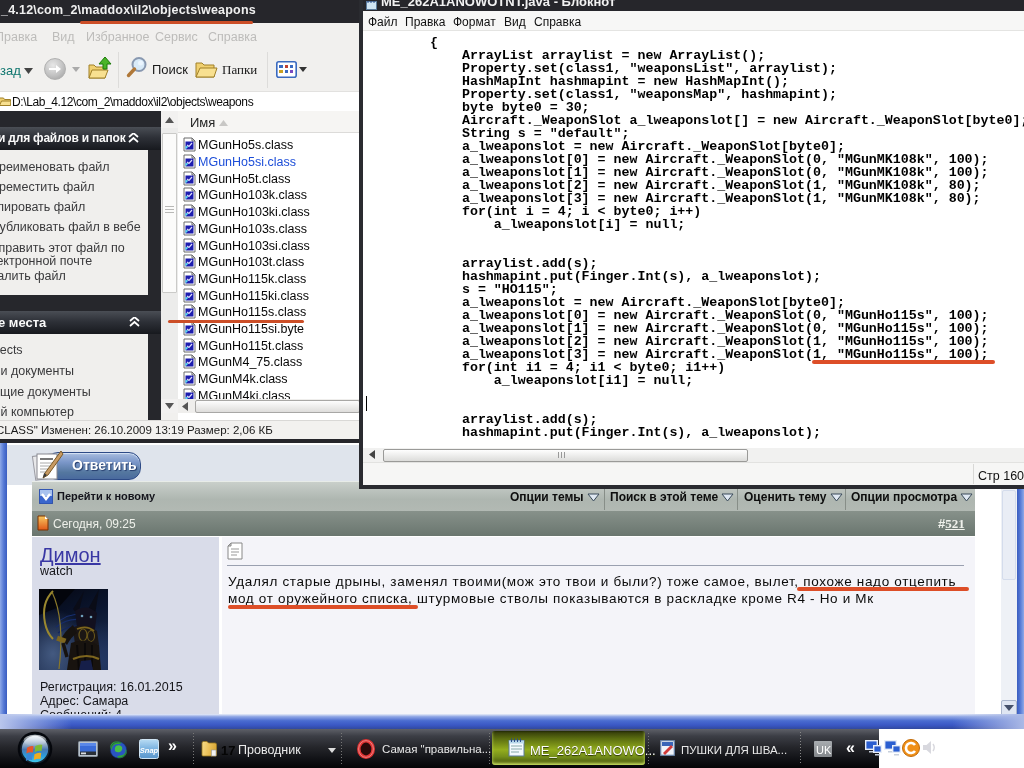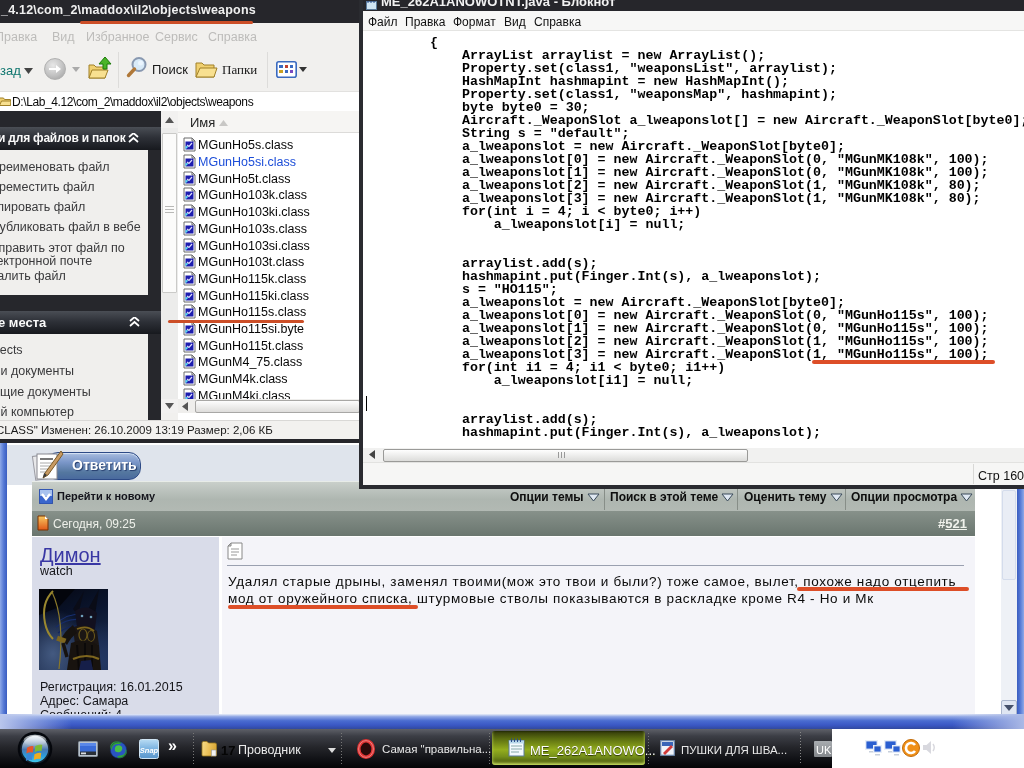--- a/index.html
+++ b/index.html
@@ -61,21 +61,21 @@
     <path d="M1,1 L8,1 L11,4 L11,15 L1,15 Z" fill="url(#og)" stroke="#7a3000"></path>
     <defs>
           <linearGradient id="og" x1="0" y1="0" x2="0" y2="1">
             <stop offset="0" stop-color="#f8c860"></stop>
             <stop offset="1" stop-color="#e05818"></stop>
           </linearGradient>
         </defs>
     <path d="M8,1 L8,4 L11,4 Z" fill="#fff"></path>
   </svg>
   <div class="a nw" style="left:53px;top:74px;font-size:12px;color:#eef0ea;">Сегодня, 09:25</div>
-  <div class="a nw" style="left:938px;top:73px;font-size:13px;font-weight:bold;color:#f0f2ec;">#<span style="text-decoration:underline;">521</span></div>
+  <div class="a nw" style="left:938px;top:73px;font-size:13px;font-weight:bold;color:#f0f2ec;">#<span style="text-decoration:underline;font-family:Liberation Serif, serif;">521</span></div>
 
   <div class="a" style="left:32px;top:94px;width:187px;height:179px;background:#d9dce9;"></div>
   <div class="a" style="left:222px;top:94px;width:753px;height:179px;background:#f4f4f9;"></div>
   <div class="a nw" style="left:40px;top:101px;font-size:20px;color:#3937a4;text-decoration:underline;">Димон</div>
   <div class="a nw" style="left:40px;top:121px;font-size:12.5px;color:#15151a;">watch</div>
   <div class="a nw" style="left:40px;top:237px;font-size:12.5px;color:#15151a;">Регистрация: 16.01.2015</div>
   <div class="a nw" style="left:40px;top:251px;font-size:12.5px;color:#15151a;">Адрес: Самара</div>
   <div class="a nw" style="left:40px;top:265px;font-size:12.5px;color:#15151a;">Сообщений: 4</div>
 
   <svg class="a" width="69" height="81" viewBox="0 0 69 81" style="left:39px;top:146px;">
@@ -460,21 +460,21 @@
   <div class="a" style="left:202px;top:452px;width:1px;height:6px;background:#999;"></div>
   <div class="a" style="left:205px;top:452px;width:1px;height:6px;background:#999;"></div>
 
   <div class="a" style="left:4px;top:462px;width:661px;height:23px;background:#f6f6f5;border-top:1px solid #e2e2e0;box-sizing:border-box;"></div>
   <div class="a" style="left:614px;top:464px;width:1px;height:20px;background:#d8d8d6;"></div>
   <div class="a nw" style="left:619px;top:469px;font-size:12.5px;color:#111;">Стр 160</div>
 </div>
 
 <div class="a" style="left:812px;top:360px;width:183px;height:3.5px;background:#dd4e28;border-radius:2px;z-index:6;"></div>
 
-<div class="a" id="taskbar" style="left:0;top:729px;width:832px;height:39px;background:linear-gradient(#5e6068 0%,#3c3e46 18%,#26272c 45%,#121317 75%,#040406 100%);z-index:10;">
+<div class="a" id="taskbar" style="left:0;top:729px;width:832px;height:39px;background:linear-gradient(#5e6068 0%,#3c3e46 18%,#26272c 45%,#121317 75%,#040406 100%);z-index:10;padding-left:47px;">
 
   <svg class="a" width="36" height="36" viewBox="0 0 36 36" style="left:17px;top:2px;">
     <defs>
       <linearGradient id="orbi" x1="0" y1="0" x2="0" y2="1">
             <stop offset="0" stop-color="#d4e0ec"></stop>
             <stop offset="0.35" stop-color="#90a8c4"></stop>
             <stop offset="0.52" stop-color="#4878b4"></stop>
             <stop offset="0.75" stop-color="#2e9ad8"></stop>
             <stop offset="1" stop-color="#40c8ec"></stop>
           </linearGradient>

